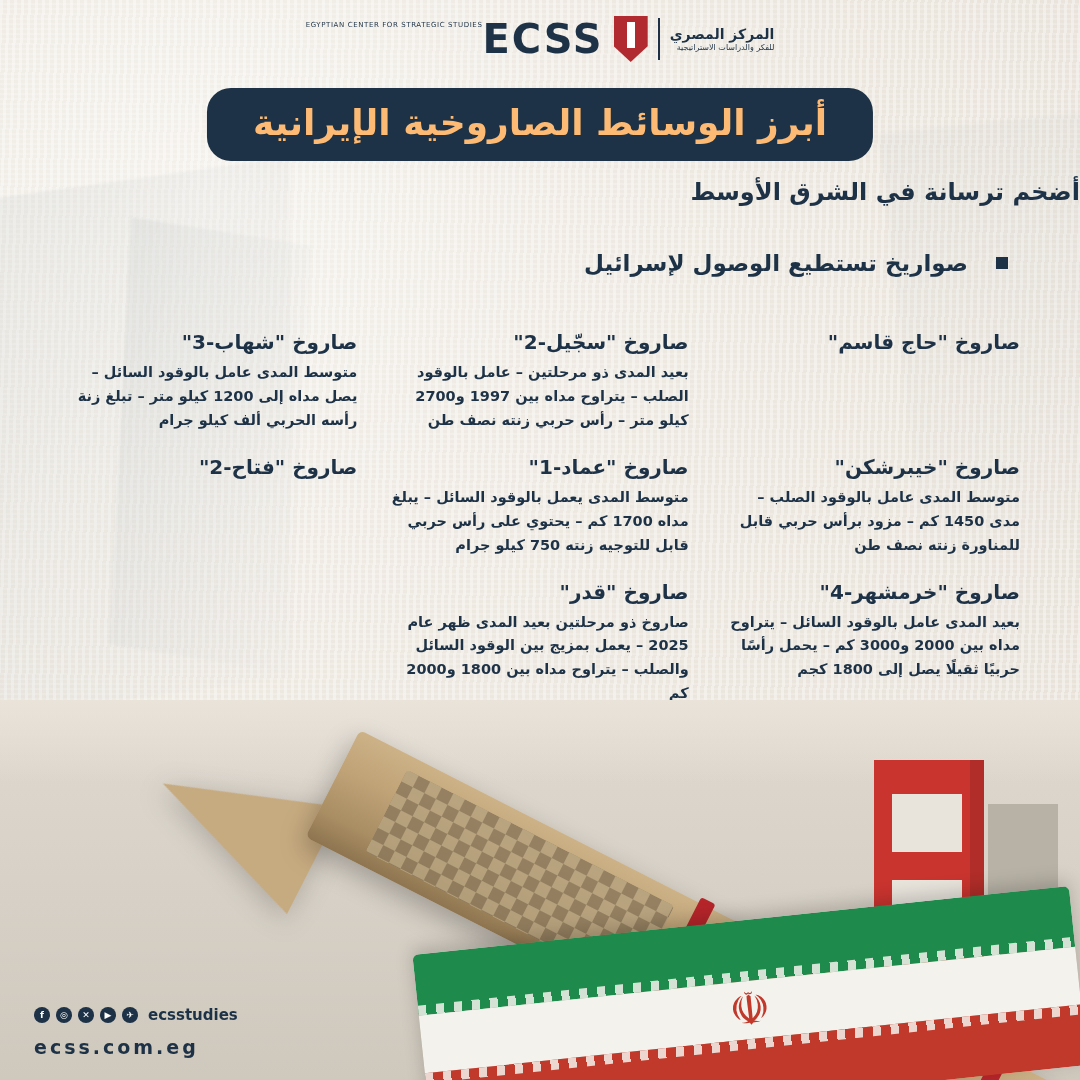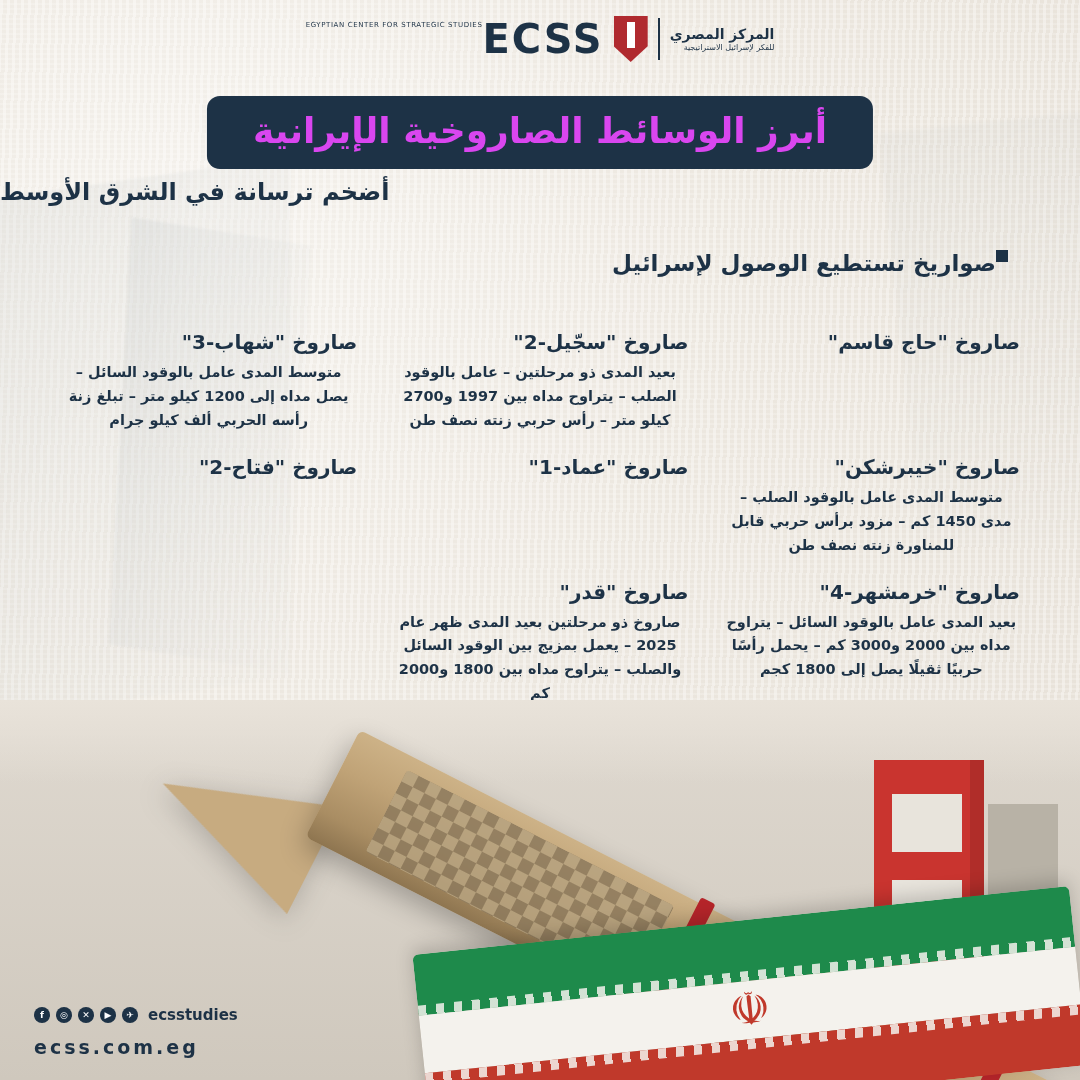--- a/index.html
+++ b/index.html
@@ -103,49 +103,49 @@
   .logo-ar-1 { font-size: 14px; font-weight: bold; color:#1d3246; }
   .logo-ar-2 { font-size: 8px; color:#1d3246; }
   .logo-divider {
     width: 2px;
     height: 42px;
     background: #1d3246;
   }
 
   .title-bar {
     position: absolute;
-    top: 96px;
+    top: 88px;
     left: 50%;
     transform: translateX(-50%);
     background: #1d3246;
-    color: #d946ef;
-    border-radius: 13px;
+    color: #fdba74;
+    border-radius: 24px;
     padding: 14px 46px 18px;
     font-size: 36px;
     font-weight: bold;
     white-space: nowrap;
     letter-spacing: .5px;
   }
   .subtitle {
     position: absolute;
     top: 178px;
     left: 0; right: 0;
-    text-align: left;
+    text-align: right;
     font-size: 24px;
     font-weight: bold;
     color: #1d3246;
   }
 
   .section-head {
     position: absolute;
     top: 250px;
     right: 72px;
     display: flex;
-    align-items: flex-start;
-    gap: 0;
+    align-items: center;
+    gap: 28px;
     font-size: 23px;
     font-weight: bold;
     color: #1d3246;
   }
   .bullet-sq {
     width: 12px; height: 12px;
     background: #1d3246;
     display: inline-block;
   }
 
@@ -169,21 +169,20 @@
     font-weight: bold;
     color: #1d3246;
     margin-bottom: 7px;
     line-height: 1.2;
   }
   .card-body {
     font-size: 14.5px;
     line-height: 1.65;
     color: #1d3246;
     font-weight: 600;
-    text-align: center;
   }
   .col-spacer { visibility: hidden; }
 
   
   .photo {
     position: absolute;
     left: 0; right: 0; bottom: 0;
     height: 380px;
     overflow: hidden;
   }
@@ -348,21 +347,21 @@
 <div class="page">
   <div class="texture"></div>
   <div class="ghost-shape ghost1"></div>
   <div class="ghost-shape ghost2"></div>
   <div class="ghost-shape ghost3"></div>
 
   <div class="logo-wrap">
     <div style="position:relative; display:flex; align-items:center; gap:10px;">
       <div style="text-align:right; line-height:1.3;">
         <div class="logo-ar-1">المركز المصري</div>
-        <div class="logo-ar-2">للفكر لإسرائيل الاستراتيجية</div>
+        <div class="logo-ar-2">للفكر والدراسات الاستراتيجية</div>
       </div>
       <div class="logo-divider"></div>
       <div class="logo-mark">
         <div class="shield"></div>
         <div class="inner"></div>
       </div>
       <div class="logo-text">
         <div class="logo-ecss">ECSS</div>
         <div class="logo-sub">EGYPTIAN CENTER FOR STRATEGIC STUDIES</div>
       </div>
@@ -389,20 +388,21 @@
       <div class="card-title">صاروخ "شهاب‑3"</div>
       <div class="card-body">متوسط المدى عامل بالوقود السائل – يصل مداه إلى 1200 كيلو متر – تبلغ زنة رأسه الحربي ألف كيلو جرام</div>
     </div>
 
     <div class="card">
       <div class="card-title">صاروخ "خيبرشكن"</div>
       <div class="card-body">متوسط المدى عامل بالوقود الصلب – مدى 1450 كم – مزود برأس حربي قابل للمناورة زنته نصف طن</div>
     </div>
     <div class="card">
       <div class="card-title">صاروخ "عماد‑1"</div>
+      <div class="card-body">متوسط المدى يعمل بالوقود السائل – يبلغ مداه 1700 كم – يحتوي على رأس حربي قابل للتوجيه زنته 750 كيلو جرام</div>
     </div>
     <div class="card">
       <div class="card-title">صاروخ "فتاح‑2"</div>
     </div>
 
     <div class="card">
       <div class="card-title">صاروخ "خرمشهر‑4"</div>
       <div class="card-body">بعيد المدى عامل بالوقود السائل – يتراوح مداه بين 2000 و3000 كم – يحمل رأسًا حربيًا ثقيلًا يصل إلى 1800 كجم</div>
     </div>
     <div class="card">

